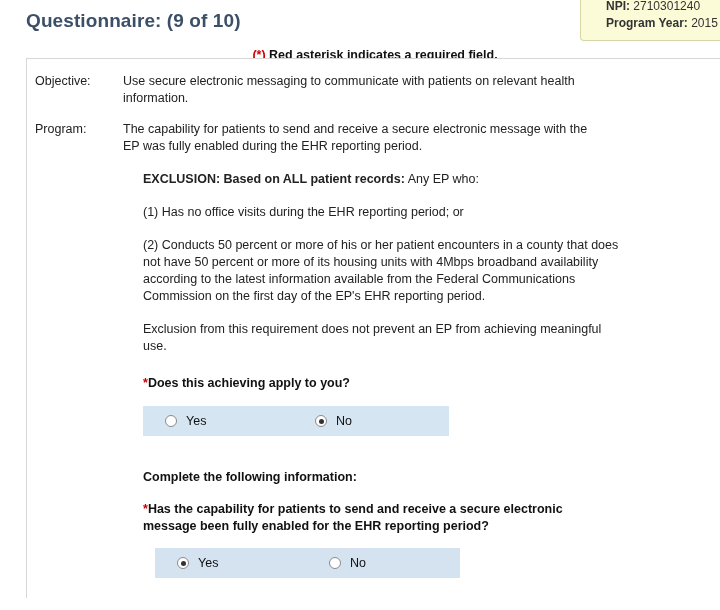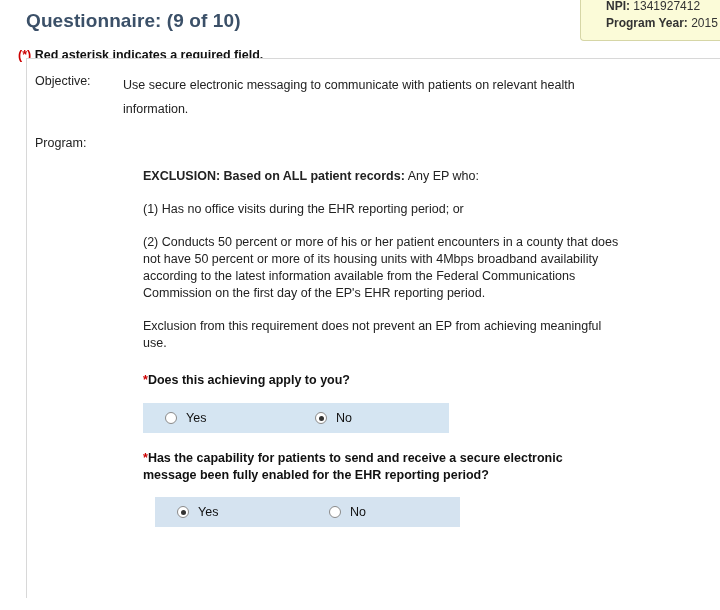--- a/index.html
+++ b/index.html
@@ -48,24 +48,25 @@
   
   .page-title {
     font-size: 19px;
     font-weight: bold;
     color: #3b5068;
     margin: 8px;
     padding: 2px 0 0 18px;
     letter-spacing: 0.1px;
   }
   .required-note {
-    padding: 8px 0 0 18px;
-    font-size: 12.5px;
-    font-weight: bold;
-    color: #111111;
+    padding: 8px 0 0 30px;
+    font-size: 12.5px;
+    font-weight: bold;
+    color: #111111;
+    text-align: center;
   }
   .required-note .ast {
     color: #cc0000;
     font-weight: bold;
   }
 
   
   .panel {
     position: absolute;
     left: 26px;
@@ -86,21 +87,21 @@
   .field-label {
     width: 88px;
     flex: 0 0 88px;
     font-size: 12.5px;
     color: #222222;
     line-height: 17px;
   }
   .field-value {
     font-size: 12.5px;
     color: #222222;
-    line-height: 24px;
+    line-height: 17px;
     max-width: 470px;
   }
 
   .body-block {
     margin-left: 116px;
     max-width: 478px;
   }
   .para {
     font-size: 12.5px;
     line-height: 17px;
@@ -193,21 +194,21 @@
     box-sizing: border-box;
   }
   .radio-band2 .radio-item.first { margin-left: 22px; width: 152px; }
 </style>
 </head>
 <body>
 
 <div class="info-box">
   <div class="info-row">
     <span class="info-label">NPI:</span>
-    <span class="info-value">1341927412</span>
+    <span class="info-value">2710301240</span>
   </div>
   <div class="info-row">
     <span class="info-label">Program Year:</span>
     <span class="info-value">2015</span>
   </div>
 </div>
 
 <h1 class="page-title">Questionnaire: (9 of 10)</h1>
 
 <div class="required-note">
@@ -217,20 +218,21 @@
 
 <div class="panel">
 
   <div class="field-row">
     <div class="field-label">Objective:</div>
     <div class="field-value">Use secure electronic messaging to communicate with patients on relevant health information.</div>
   </div>
 
   <div class="field-row">
     <div class="field-label">Program:</div>
+    <div class="field-value">The capability for patients to send and receive a secure electronic message with the EP was fully enabled during the EHR reporting period.</div>
   </div>
 
   <div class="body-block">
     <div class="para">
       <strong>EXCLUSION: Based on ALL patient records:</strong><span> Any EP who:</span>
     </div>
     <div class="para">(1) Has no office visits during the EHR reporting period; or</div>
     <div class="para">(2) Conducts 50 percent or more of his or her patient encounters in a county that does not have 50 percent or more of its housing units with 4Mbps broadband availability according to the latest information available from the Federal Communications Commission on the first day of the EP's EHR reporting period.</div>
     <div class="para">Exclusion from this requirement does not prevent an EP from achieving meaningful use.</div>
 
@@ -242,20 +244,21 @@
       <label class="radio-item first">
         <span class="radio-dot"></span>
         <span>Yes</span>
       </label>
       <label class="radio-item second">
         <span class="radio-dot checked"></span>
         <span>No</span>
       </label>
     </div>
 
+    <div class="section-heading">Complete the following information:</div>
 
     <div class="q2">
       <span class="ast">*</span><span>Has the capability for patients to send and receive a secure electronic message been fully enabled for the EHR reporting period?</span>
     </div>
 
     <div class="radio-band2">
       <label class="radio-item first">
         <span class="radio-dot checked"></span>
         <span>Yes</span>
       </label>

